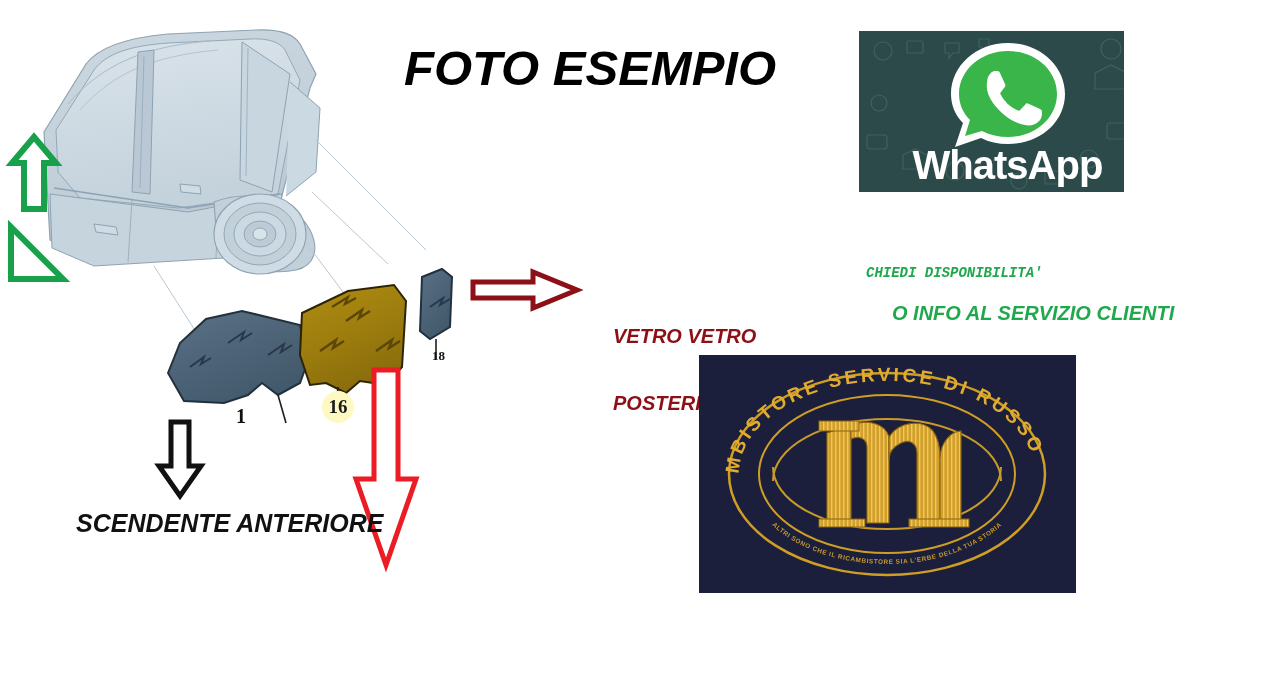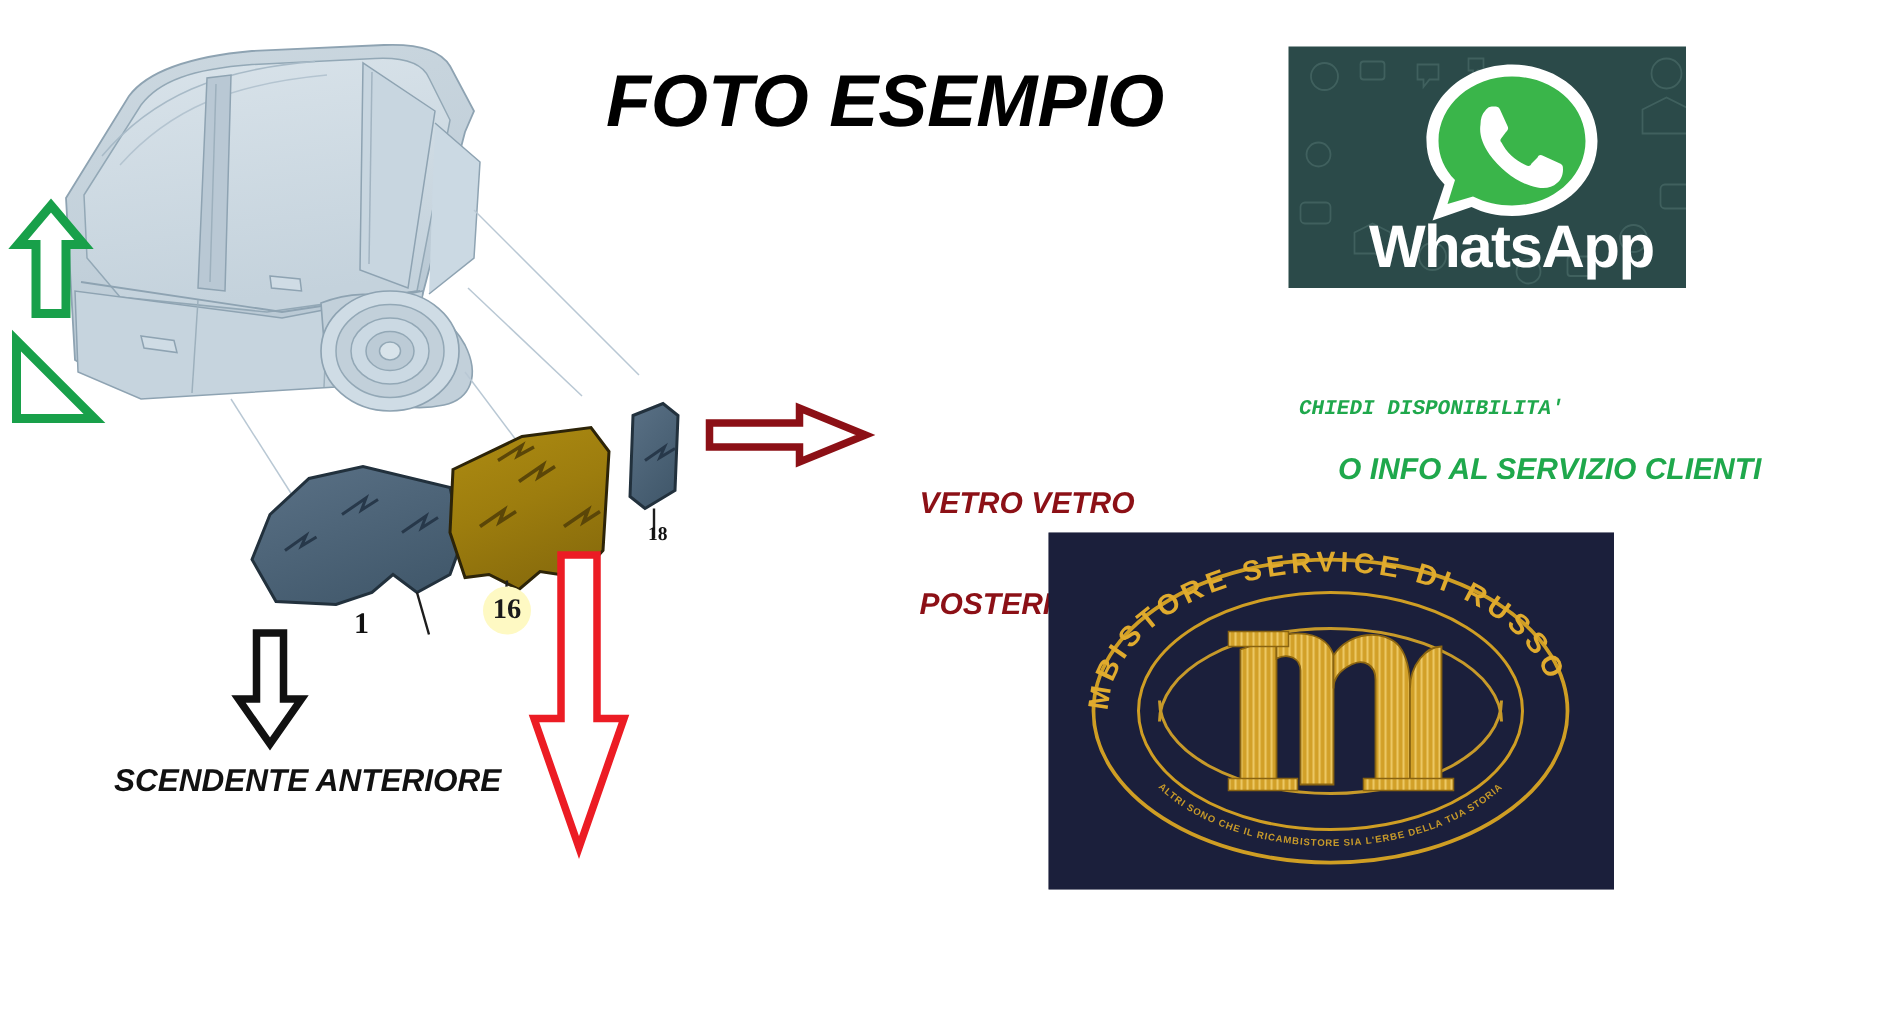--- a/index.html
+++ b/index.html
@@ -25,21 +25,21 @@
   #car-wrap{left:28px;top:12px;width:440px;height:330px;}
   #car-wrap svg{display:block;}
 
   
   #parts-wrap{left:150px;top:255px;width:340px;height:180px;}
 
   
   .lbl{font-weight:bold;font-style:italic;white-space:pre;line-height:1.12;}
   #lbl-vfa{left:10px;top:108px;font-size:20.5px;color:#18a04a;}
   #lbl-vfp{left:613px;top:280px;font-size:20px;color:#8c1016;}
-  #lbl-sa{left:76px;top:509px;font-size:21px;color:#111;}
+  #lbl-sa{left:76px;top:509px;font-size:25px;color:#111;}
   #lbl-sp{left:349px;top:586px;font-size:21px;color:#ec1c24;}
 
   
   .arrowsvg{overflow:visible;}
   #arr-green{left:8px;top:133px;}
   #arr-tri{left:6px;top:222px;}
   #arr-red-right{left:469px;top:268px;}
   #arr-black-down{left:155px;top:418px;}
   #arr-red-down{left:352px;top:367px;}
 

